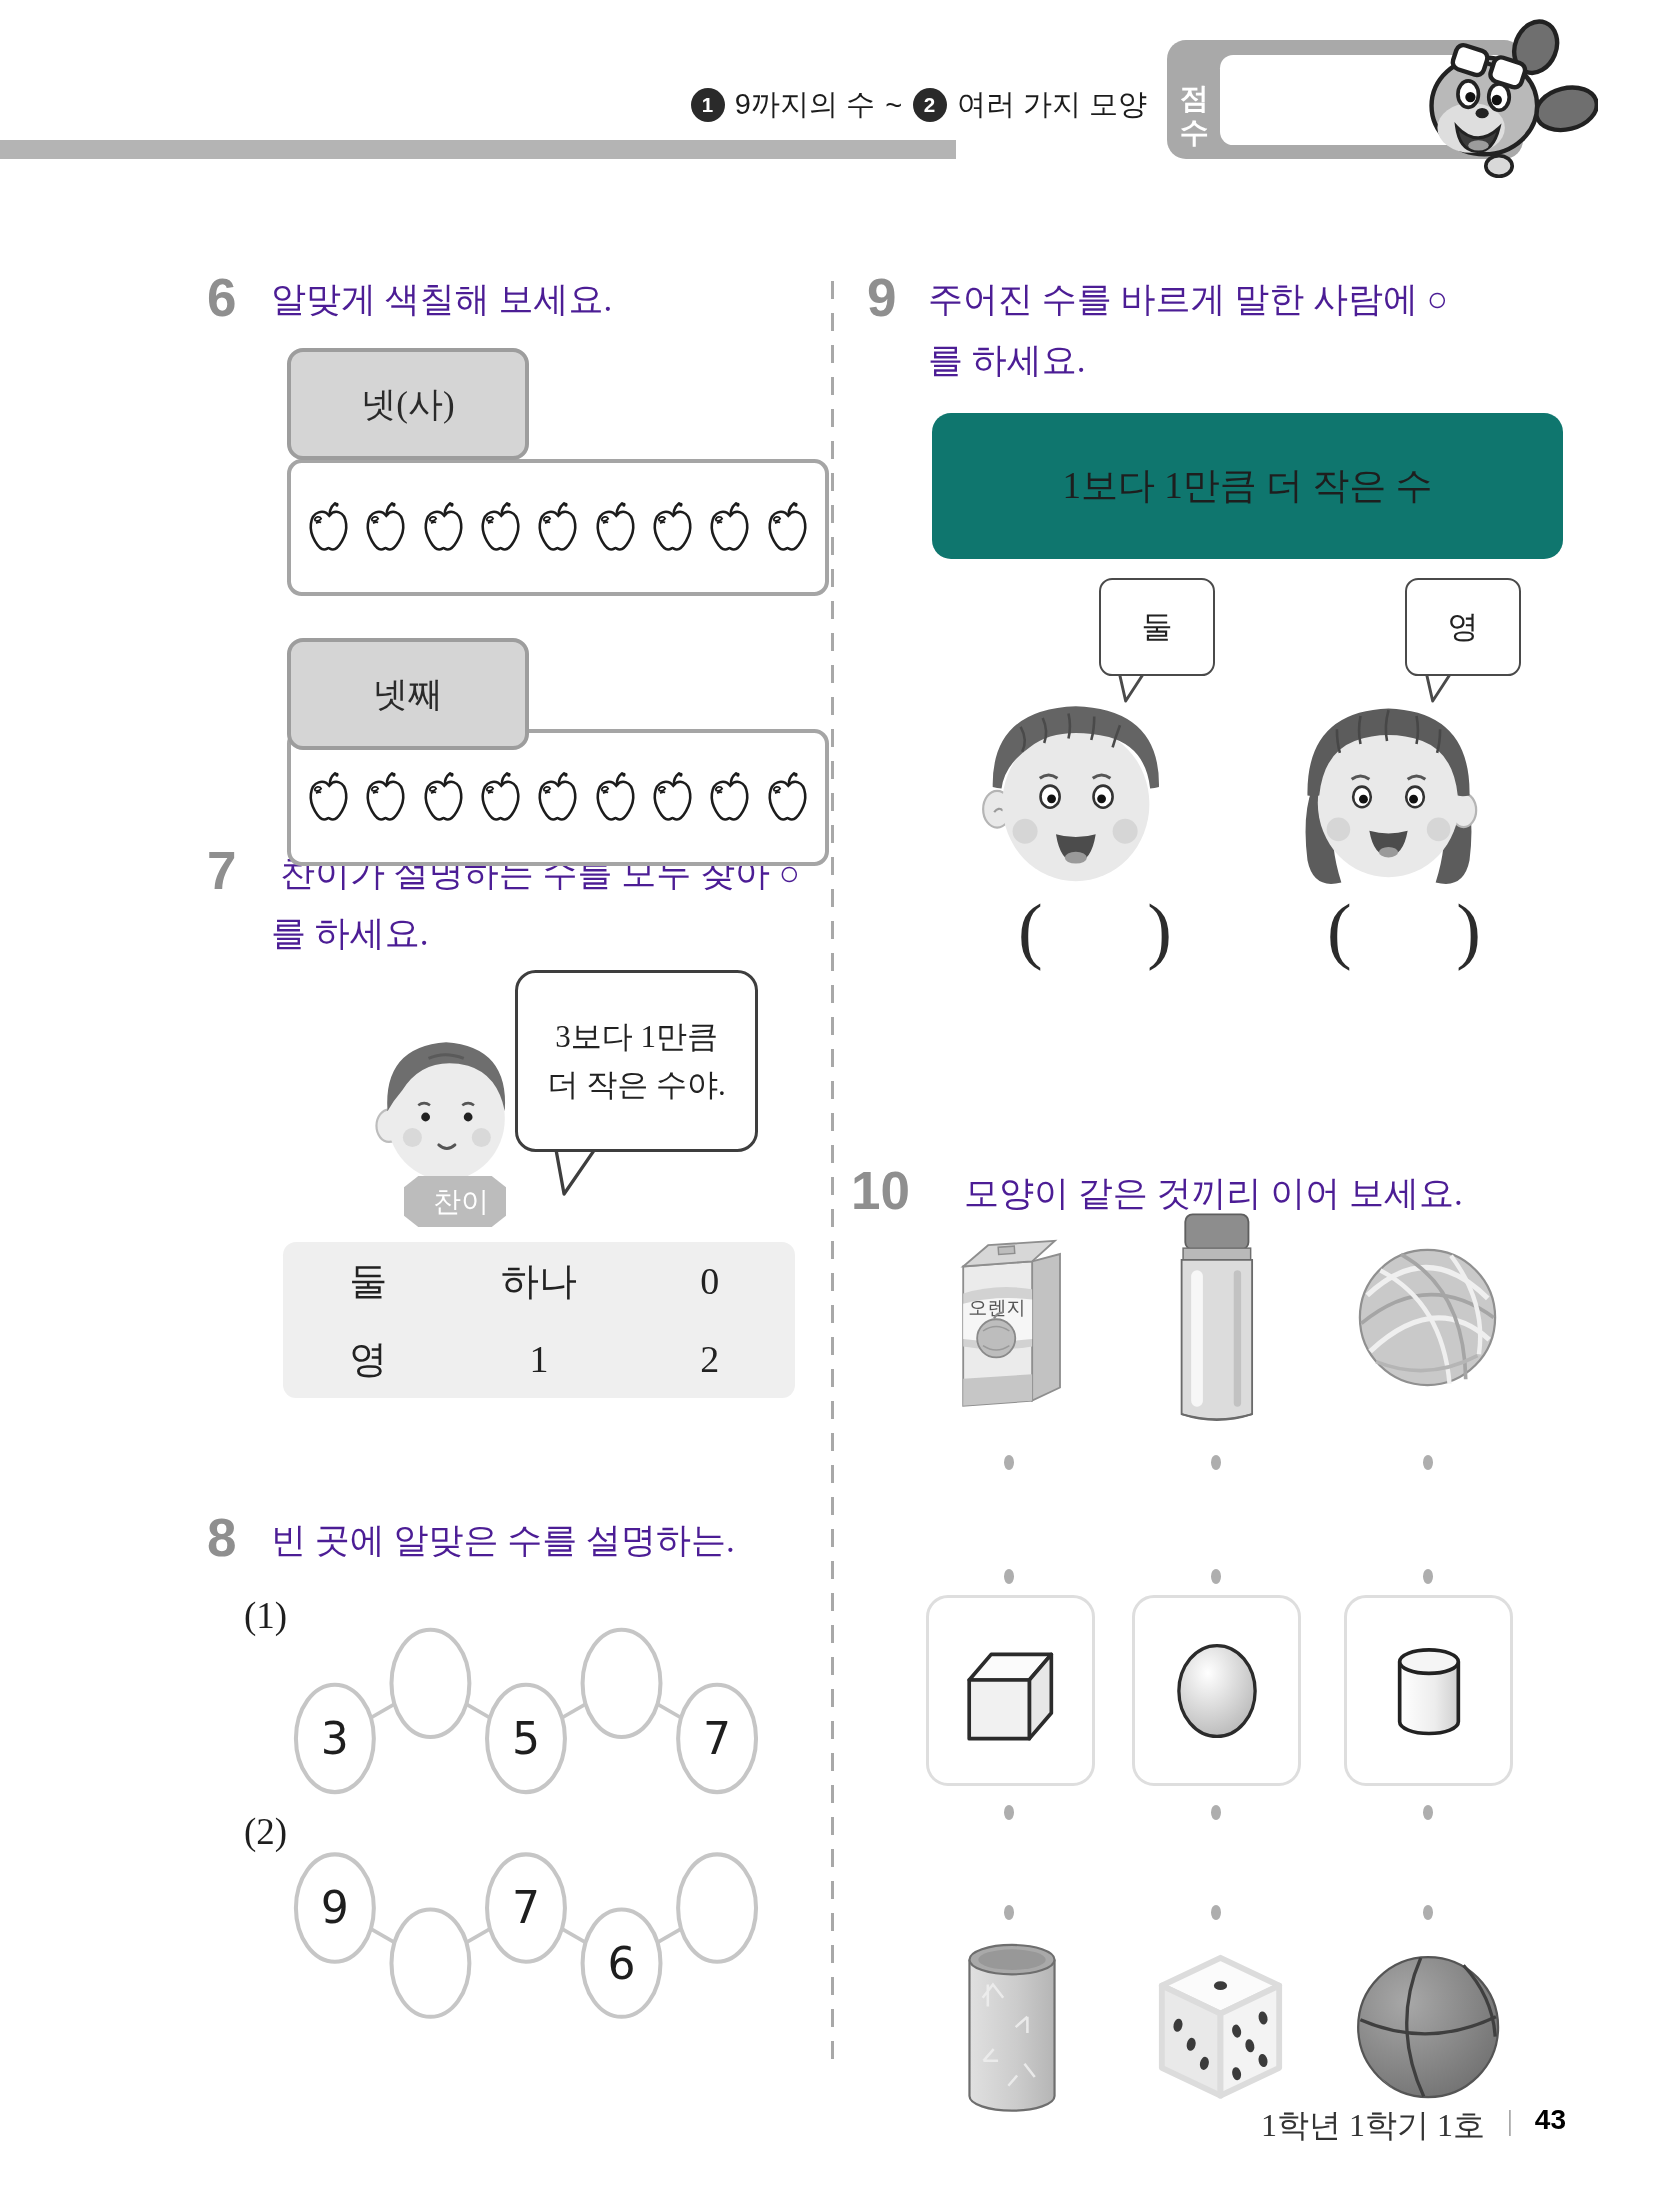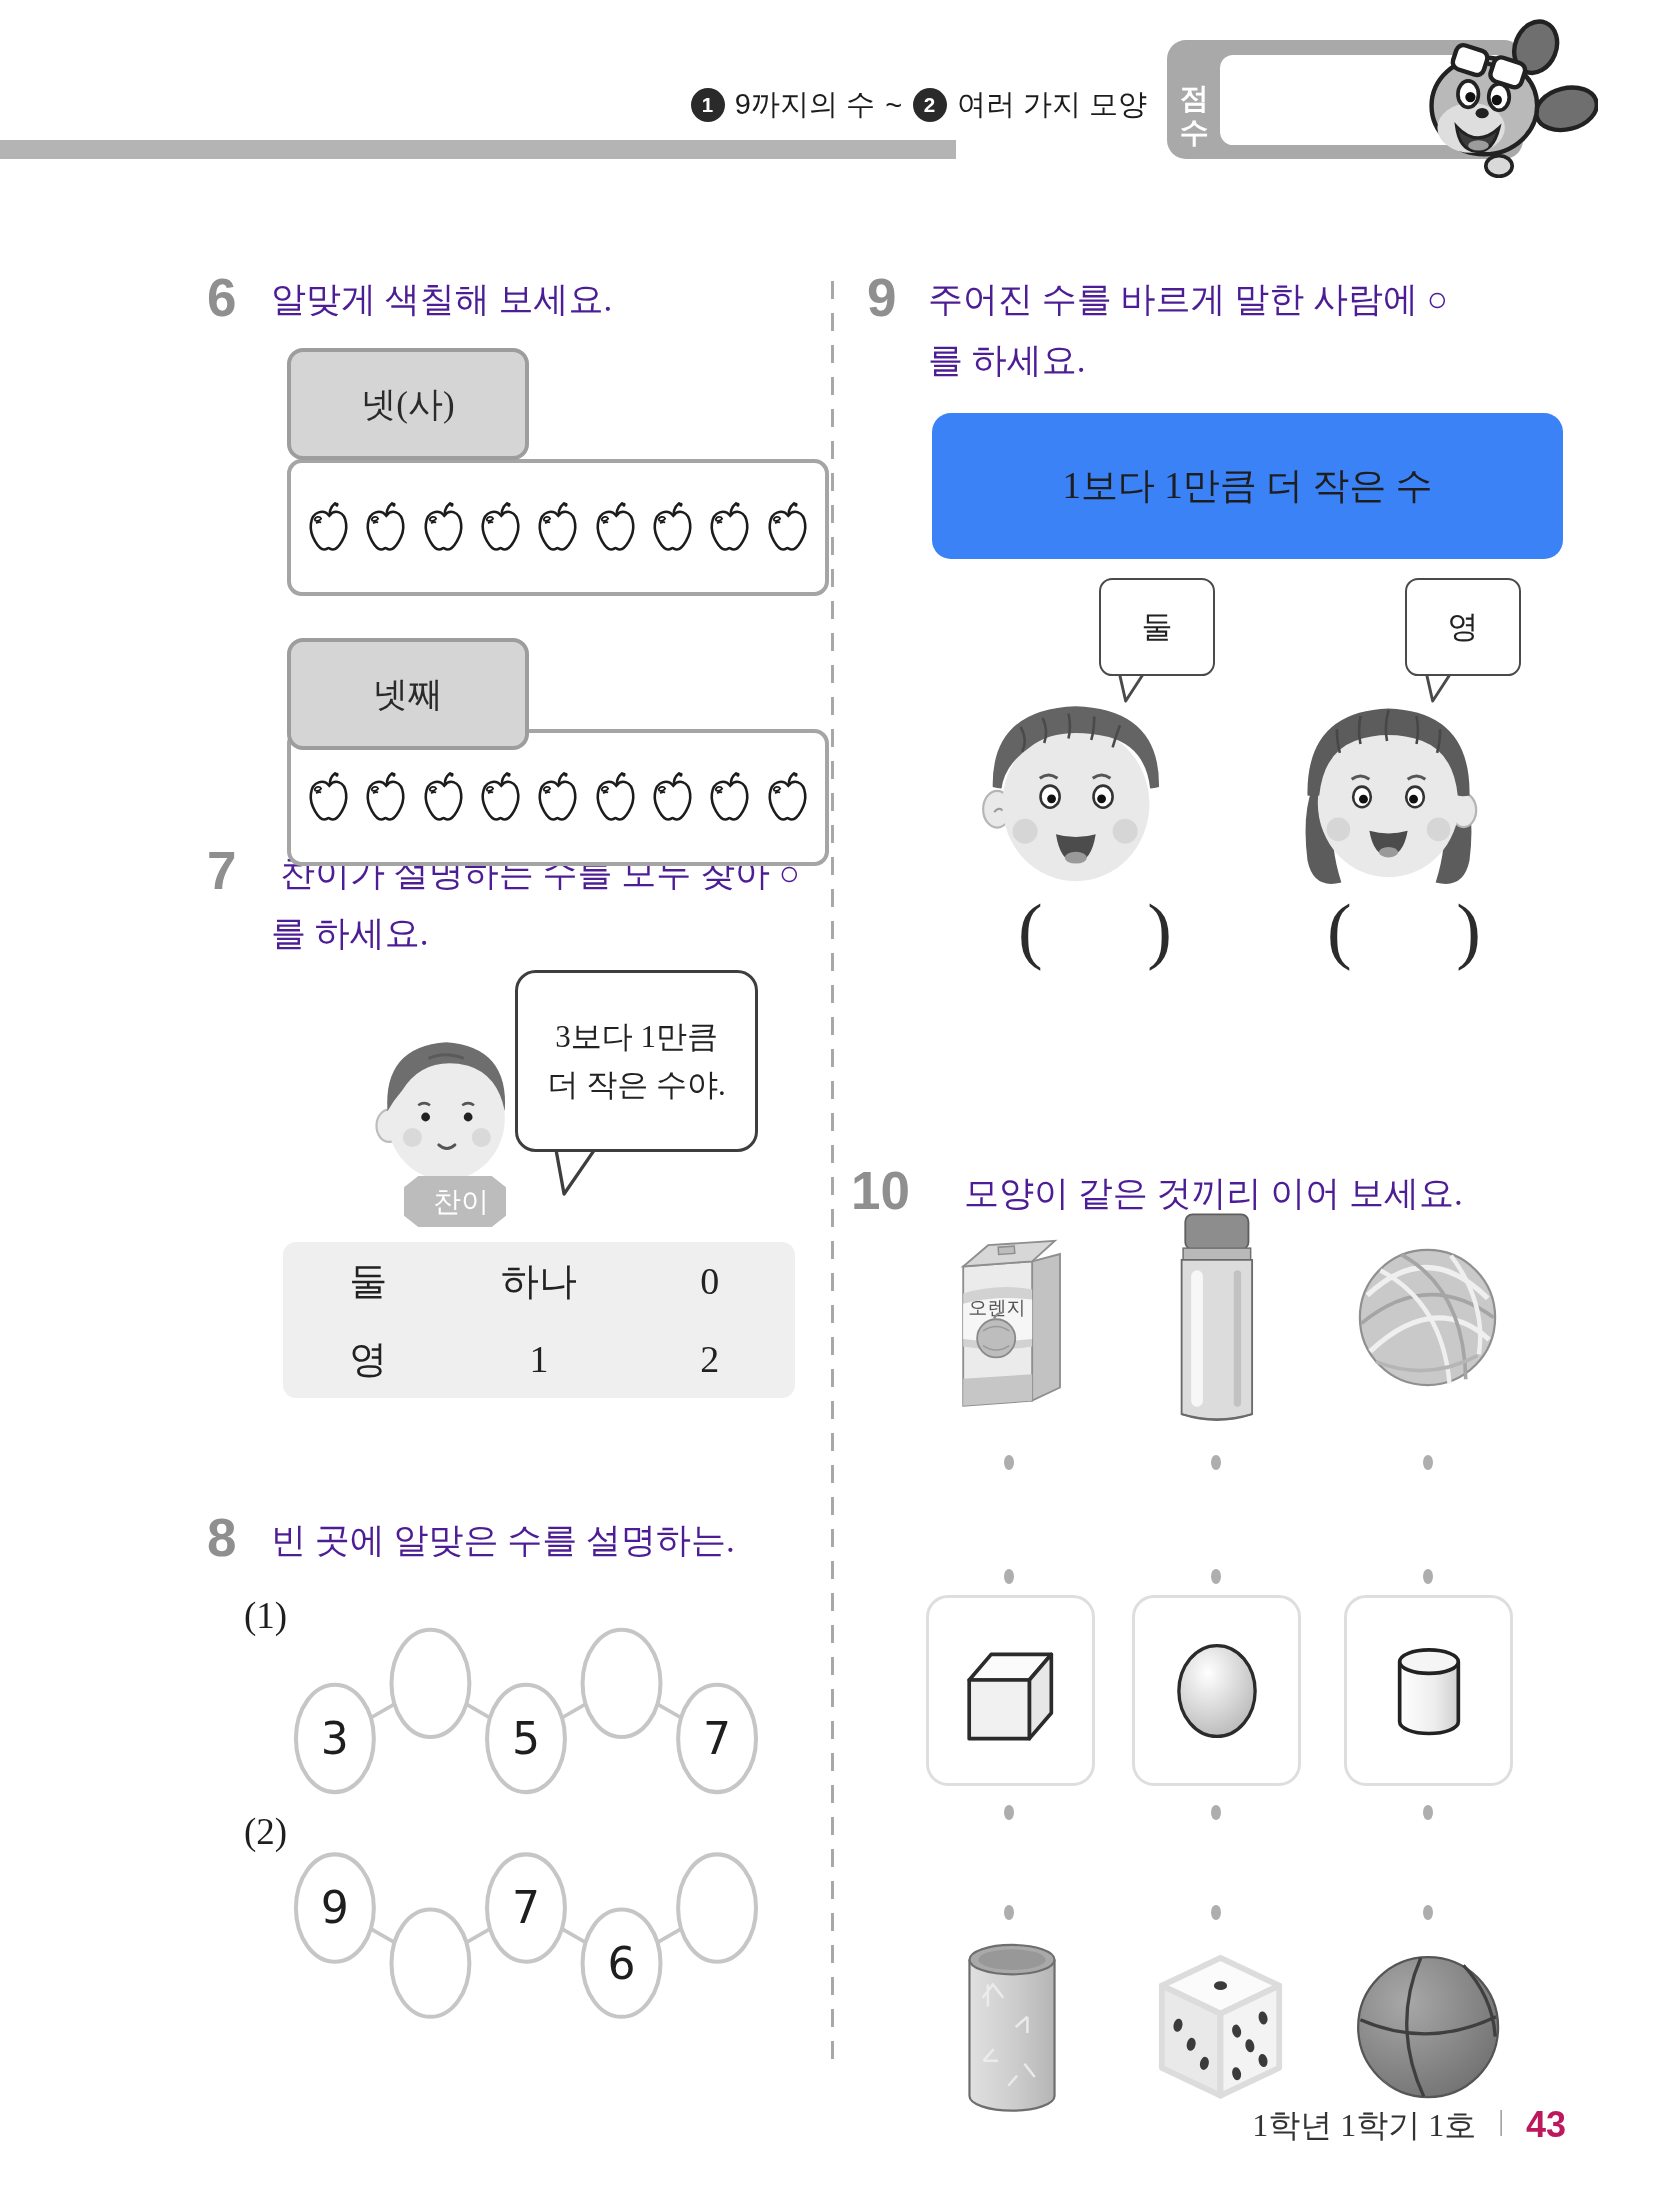--- a/index.html
+++ b/index.html
@@ -46,37 +46,37 @@
   .opt-table div{display:flex;align-items:center;justify-content:center;}
 
   
   .mark{position:absolute;font-size:37px;color:#1e1e1e;}
   .chain-svg{position:absolute;left:243px;width:588px;height:254px;}
   .chain-svg ellipse{fill:#fff;stroke:#c6c6c6;stroke-width:5.5px;}
   .chain-svg line{stroke:#c6c6c6;stroke-width:5px;}
   .chain-svg text{font-family:"DejaVu Sans","Liberation Sans",sans-serif;font-size:60px;fill:#1e1e1e;text-anchor:middle;}
 
   
-  .prompt-box{position:absolute;left:932px;top:413px;width:631px;height:146px;background:#3b82f6;border-radius:19px;
+  .prompt-box{position:absolute;left:932px;top:413px;width:631px;height:146px;background:#0f766e;border-radius:19px;
               display:flex;align-items:center;justify-content:center;font-size:37px;color:#1e1e1e;}
   .say-bubble{position:absolute;width:112px;height:94px;background:#fff;border:2.9px solid #4a4a4a;border-radius:13.2px;
               display:flex;align-items:center;justify-content:center;font-size:31px;z-index:2;}
   .paren-row{position:absolute;width:154px;display:flex;justify-content:space-between;
              font-size:74px;color:#2c2c2c;font-weight:300;}
 
   
   .dot{position:absolute;width:10.3px;height:14.7px;border-radius:50%;background:#aeaeae;}
   .shape-card{position:absolute;width:163px;height:185px;background:#fff;border:3.7px solid #dedede;border-radius:22px;
               display:flex;align-items:center;justify-content:center;}
 
   
   .footer{position:absolute;top:2104px;left:0;width:1566px;display:flex;justify-content:flex-end;align-items:flex-start;gap:22px;}
   .footer .issue{font-size:32px;color:#333;}
   .footer .sep{font-size:29px;color:#999;}
-  .footer .pageno{font-size:36px;font-weight:bold;color:#be185d;font-family:"Liberation Sans","DejaVu Sans",sans-serif;}
+  .footer .pageno{font-size:28px;font-weight:bold;color:#000000;font-family:"Liberation Sans","DejaVu Sans",sans-serif;}
 
   svg text{font-family:"Liberation Serif","DejaVu Serif",serif;}
 </style>
 </head>
 <body>
 
 <div id="page">
 
   <div class="unit-line">
     <span class="badge">1</span>

